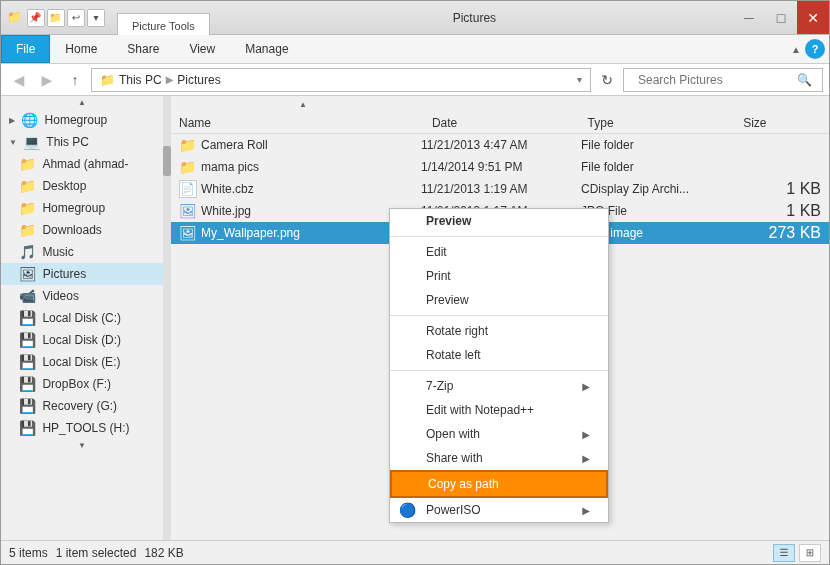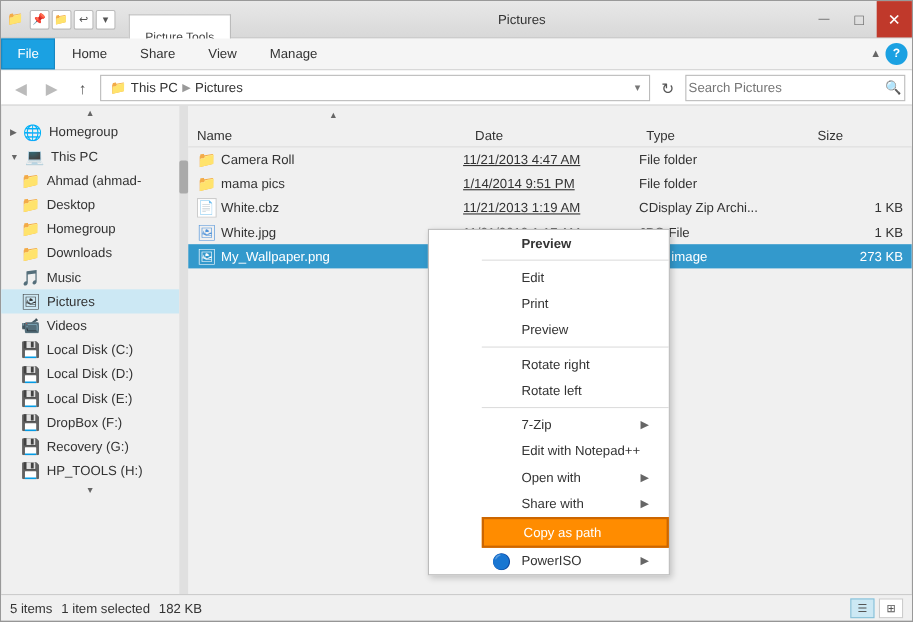--- a/index.html
+++ b/index.html
@@ -6,21 +6,21 @@
     body { width: 830px; height: 565px; font-family: 'Segoe UI', sans-serif; font-size: 12px; overflow: hidden; background: #000; }
     
     .window { width: 830px; height: 565px; background: #f0f0f0; border: 1px solid #999; display: flex; flex-direction: column; }
     
     
     .title-bar { display: flex; align-items: stretch; background: linear-gradient(to bottom, #e8e8e8, #d8d8d8); height: 34px; border-bottom: 1px solid #bbb; }
     .title-bar-left { display: flex; align-items: center; padding: 0 6px; gap: 4px; }
     .title-bar-icon { width: 16px; height: 16px; }
     .title-bar-mini-icons { display: flex; align-items: center; gap: 2px; }
     .mini-icon { width: 18px; height: 18px; border: 1px solid #bbb; background: #fff; display: flex; align-items: center; justify-content: center; font-size: 10px; color: #555; border-radius: 2px; }
-    .picture-tools-tab { background: #fff; border: 1px solid #bbb; border-bottom: none; padding: 14px 14px; font-size: 11px; color: #444; margin-left: 8px; display: flex; align-items: flex-start; height: 100%; margin-top: 24px; }
+    .picture-tools-tab { background: #fff; border: 1px solid #bbb; border-bottom: none; padding: 14px 14px; font-size: 11px; color: #444; margin-left: 8px; display: flex; align-items: flex-end; height: 100%; margin-top: 24px; }
     .title-center { flex: 1; display: flex; align-items: center; justify-content: center; font-size: 12px; color: #333; font-weight: normal; }
     .window-controls { display: flex; align-items: stretch; }
     .win-btn { width: 32px; display: flex; align-items: center; justify-content: center; font-size: 14px; color: #555; cursor: pointer; }
     .win-btn.close { background: #c0392b; color: #fff; }
     .win-btn.min-btn { font-size: 10px; }
     
     
     .ribbon { background: #f5f5f5; border-bottom: 1px solid #ccc; }
     .ribbon-tabs { display: flex; align-items: stretch; height: 28px; }
     .ribbon-tab { padding: 0 14px; display: flex; align-items: center; font-size: 12px; color: #333; cursor: pointer; border: 1px solid transparent; }
@@ -31,21 +31,21 @@
     .help-btn { width: 20px; height: 20px; border-radius: 50%; background: #1ba1e2; color: #fff; display: flex; align-items: center; justify-content: center; font-size: 11px; font-weight: bold; cursor: pointer; }
     
     
     .address-bar { display: flex; align-items: center; background: #fff; border-bottom: 1px solid #ccc; padding: 3px 6px; gap: 4px; height: 32px; }
     .nav-btn { width: 24px; height: 24px; display: flex; align-items: center; justify-content: center; color: #555; font-size: 14px; cursor: pointer; border: 1px solid transparent; border-radius: 2px; }
     .nav-btn.disabled { color: #bbb; cursor: default; }
     .address-path { flex: 1; height: 24px; border: 1px solid #bbb; background: #fff; display: flex; align-items: center; padding: 0 8px; gap: 4px; font-size: 12px; color: #333; cursor: pointer; }
     .path-separator { color: #999; font-size: 10px; }
     .path-arrow { color: #777; font-size: 10px; cursor: pointer; }
     .refresh-btn { width: 24px; height: 24px; display: flex; align-items: center; justify-content: center; color: #555; font-size: 14px; cursor: pointer; }
-    .search-box { width: 200px; height: 24px; border: 1px solid #bbb; background: #fff; display: flex; align-items: center; padding: 0 2px; gap: 4px; }
+    .search-box { width: 200px; height: 24px; border: 1px solid #bbb; background: #fff; display: flex; align-items: center; padding: 0 14px; gap: 4px; }
     .search-input { border: none; outline: none; flex: 1; font-size: 12px; color: #999; background: transparent; }
     .search-icon { color: #777; font-size: 12px; }
     
     
     .main-content { display: flex; flex: 1; overflow: hidden; }
     .sidebar-item { display: flex; align-items: center; padding: 2px 8px; gap: 6px; font-size: 12px; color: #333; cursor: pointer; height: 22px; }
     .sidebar-item.selected { background: #cce8f4; }
     .sidebar-item .item-icon { font-size: 14px; }
     .sidebar-item .item-text { flex: 1; }
     .sidebar-arrow { font-size: 8px; color: #666; cursor: pointer; }
@@ -60,33 +60,33 @@
     .col-date { width: 160px; }
     .col-type { width: 160px; }
     .col-size { width: 80px; }
     
     
     .file-list { flex: 1; overflow-y: auto; }
     .file-row { display: flex; align-items: center; padding: 0 8px; height: 22px; cursor: pointer; }
     .file-row.highlighted { background: #3399cc; color: #fff; }
     .file-icon { width: 18px; height: 18px; margin-right: 4px; display: flex; align-items: center; justify-content: center; font-size: 14px; }
     .file-name-cell { width: 242px; font-size: 12px; color: #333; overflow: hidden; text-overflow: ellipsis; white-space: nowrap; display: flex; align-items: center; }
-    .file-date-cell { width: 160px; font-size: 12px; color: #333; text-decoration: underline; }
+    .file-date-cell { width: 160px; font-size: 12px; color: #333; }
     .file-type-cell { width: 160px; font-size: 12px; color: #333; }
-    .file-size-cell { width: 80px; font-size: 12px; color: #333; text-align: right; }
+    .file-size-cell { width: 80px; font-size: 16px; color: #333; text-align: right; }
     .highlighted .file-name-cell, .highlighted .file-date-cell, .highlighted .file-type-cell, .highlighted .file-size-cell { color: #fff; }
     
     
     .status-bar { height: 24px; background: #f0f0f0; border-top: 1px solid #ccc; display: flex; align-items: center; padding: 0 8px; gap: 8px; font-size: 12px; color: #333; }
     .status-right { margin-left: auto; display: flex; gap: 4px; }
     .view-btn { width: 22px; height: 18px; border: 1px solid #ccc; display: flex; align-items: center; justify-content: center; font-size: 10px; color: #555; cursor: pointer; background: #fff; }
     .view-btn.active { background: #cce8f4; border-color: #88c0d8; }
     
     
-    .context-menu { position: absolute; left: 218px; top: 112px; width: 220px; background: #fff; border: 1px solid #bbb; box-shadow: 2px 2px 6px rgba(0,0,0,0.2); z-index: 100; padding-left: 48px; }
+    .context-menu { position: absolute; left: 218px; top: 112px; width: 220px; background: #fff; border: 1px solid #bbb; box-shadow: 2px 2px 6px rgba(0,0,0,0.2); z-index: 100; }
     .ctx-item { padding: 5px 18px 5px 36px; font-size: 12px; color: #333; cursor: pointer; display: flex; align-items: center; justify-content: space-between; position: relative; }
     .ctx-item.bold-item { font-weight: bold; }
     .ctx-item.highlighted-item { background: #ff8c00; color: #fff; border: 2px solid #cc6600; }
     .ctx-divider { height: 1px; background: #ddd; margin: 3px 0; }
     .ctx-arrow { font-size: 10px; color: #666; }
     .ctx-icon { position: absolute; left: 8px; top: 50%; transform: translateY(-50%); font-size: 14px; width: 20px; text-align: center; }
     
     
     ::-webkit-scrollbar { width: 8px; height: 8px; }
     ::-webkit-scrollbar-track { background: #f0f0f0; }

